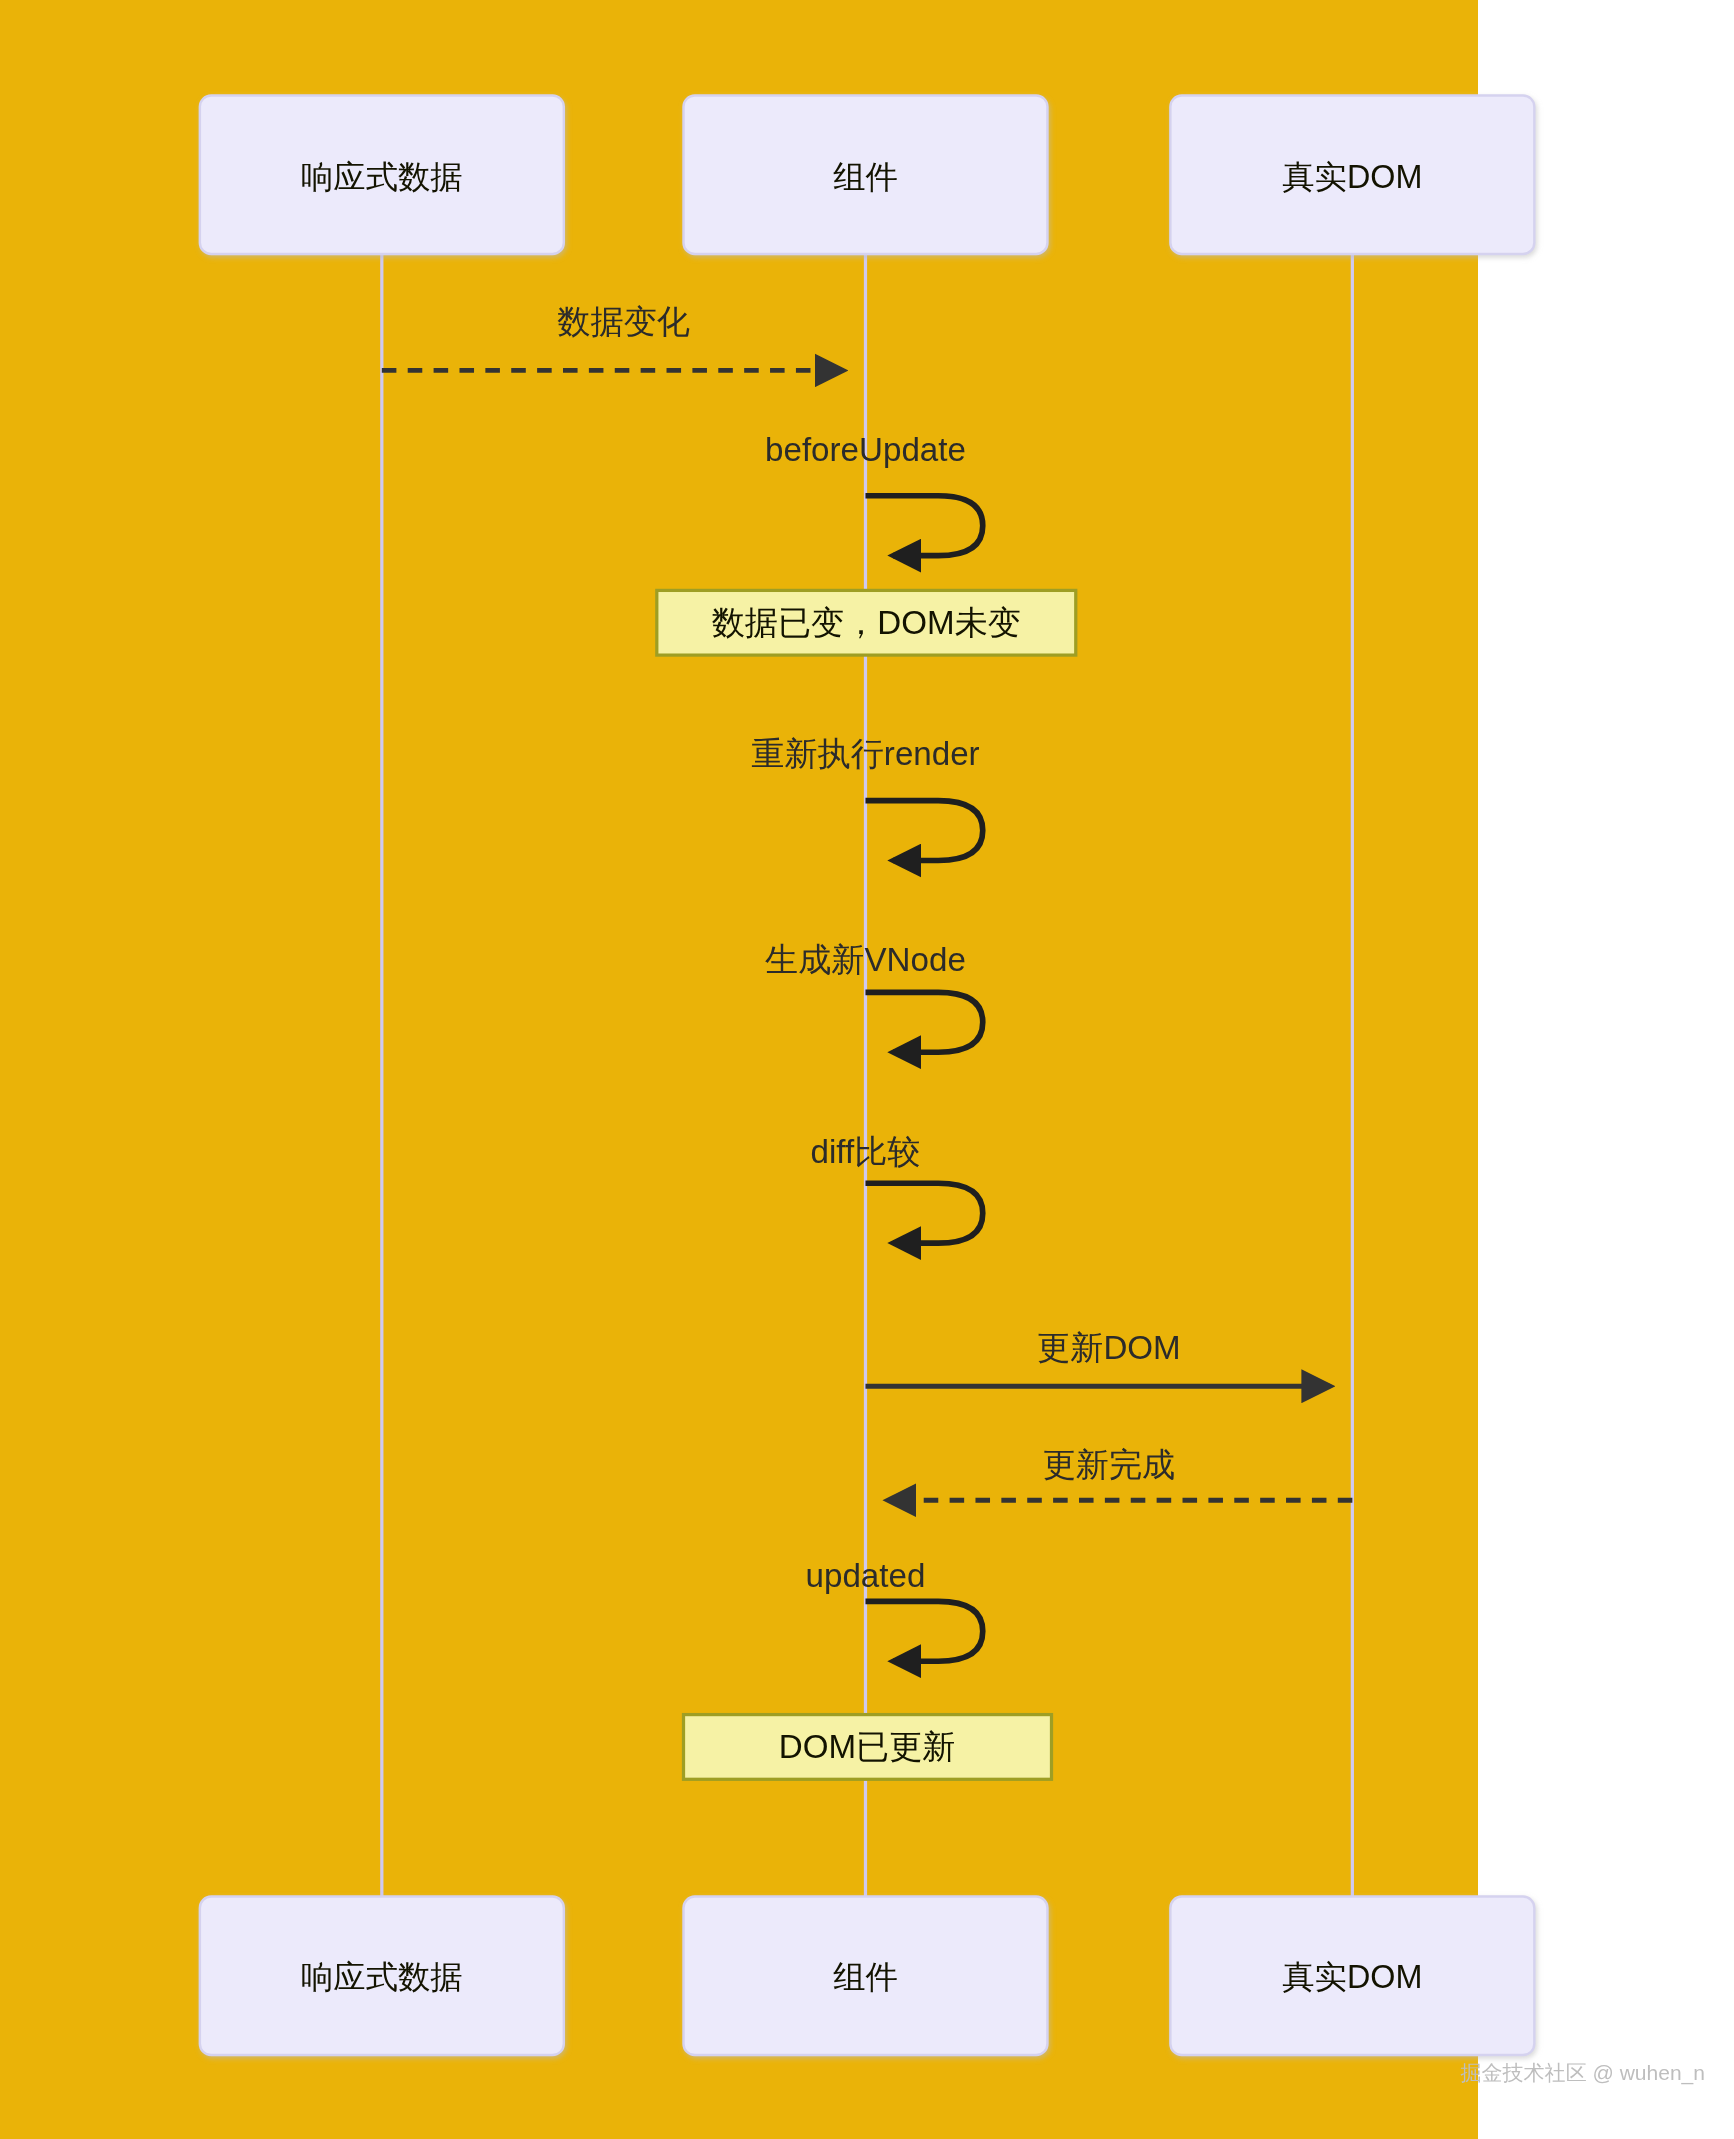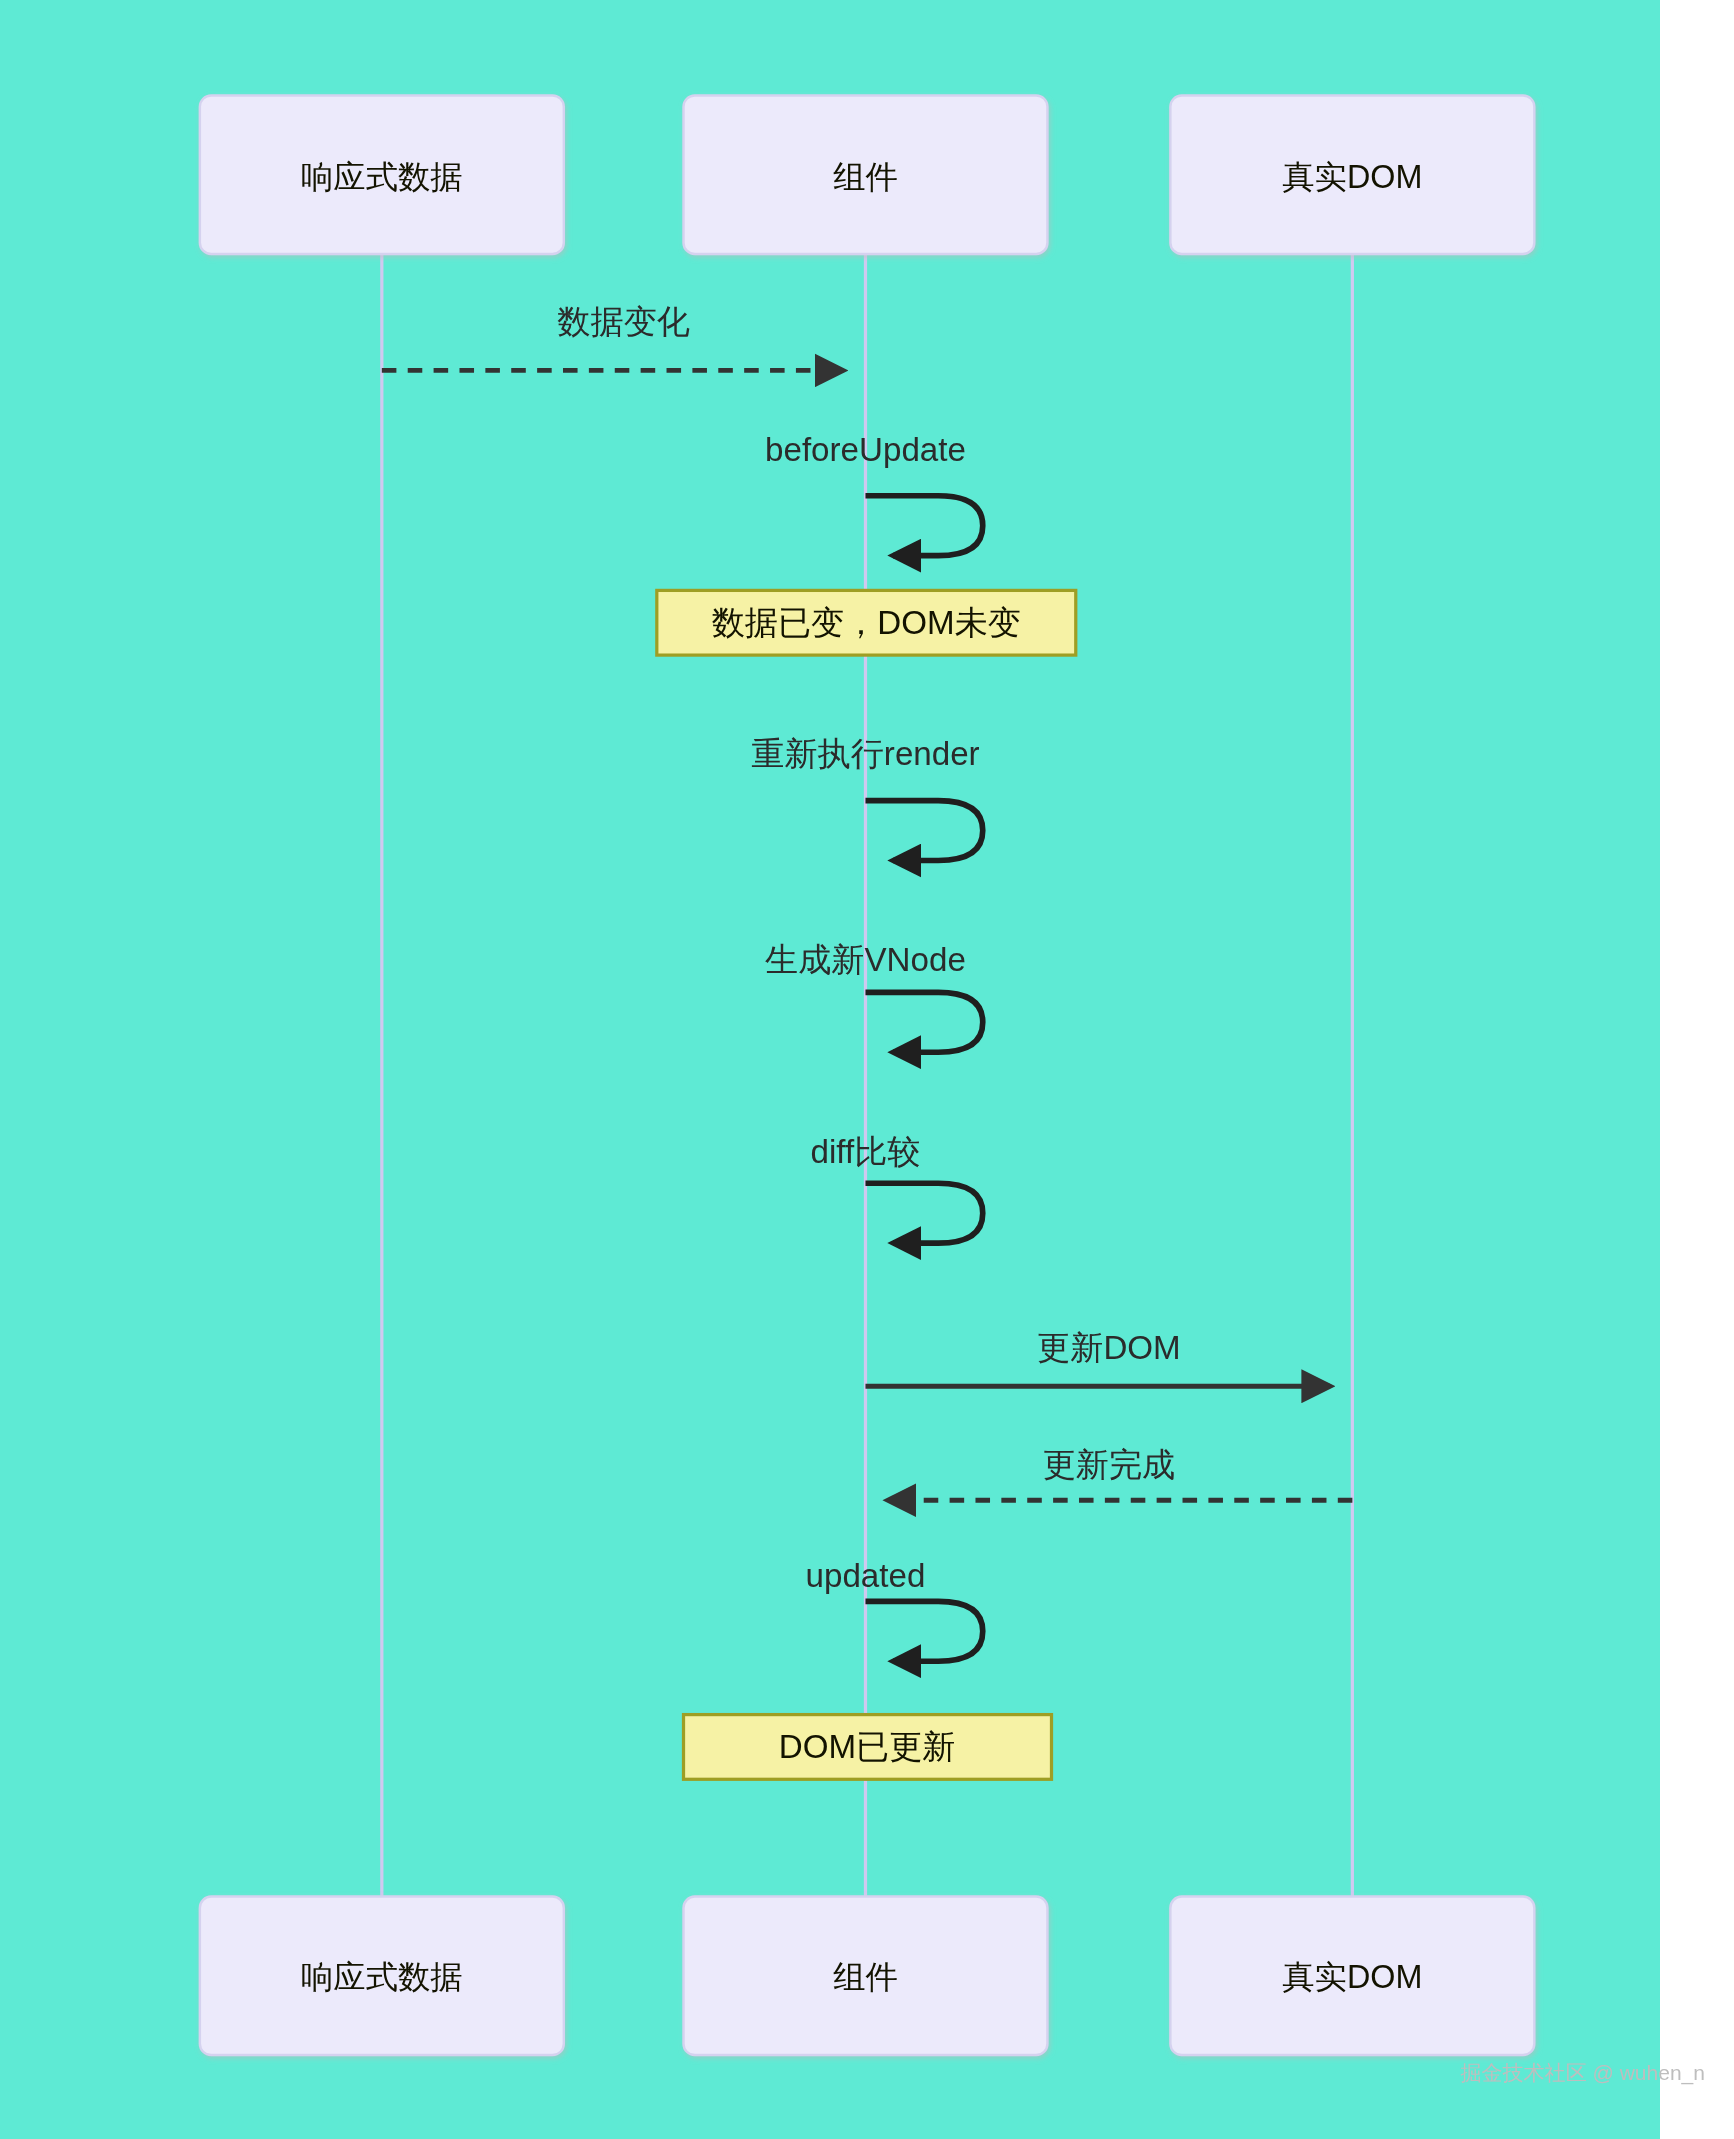--- a/index.html
+++ b/index.html
@@ -8,23 +8,23 @@
     background: #ffffff;
   }
   body {
     width: 1735px;
     height: 2140px;
     font-family: "Liberation Sans", "DejaVu Sans", sans-serif;
     overflow: hidden;
   }
   #diagram-root {
     position: relative;
-    width: 1660px;
+    width: 1478px;
     height: 2140px;
-    background: #5eead4;
+    background: #eab308;
   }
   svg.seq {
     display: block;
     width: 1735px;
     height: 2140px;
   }
   .actor-box {
     fill: #ECEAFB;
     stroke: #D5D2EF;
     stroke-width: 3;

